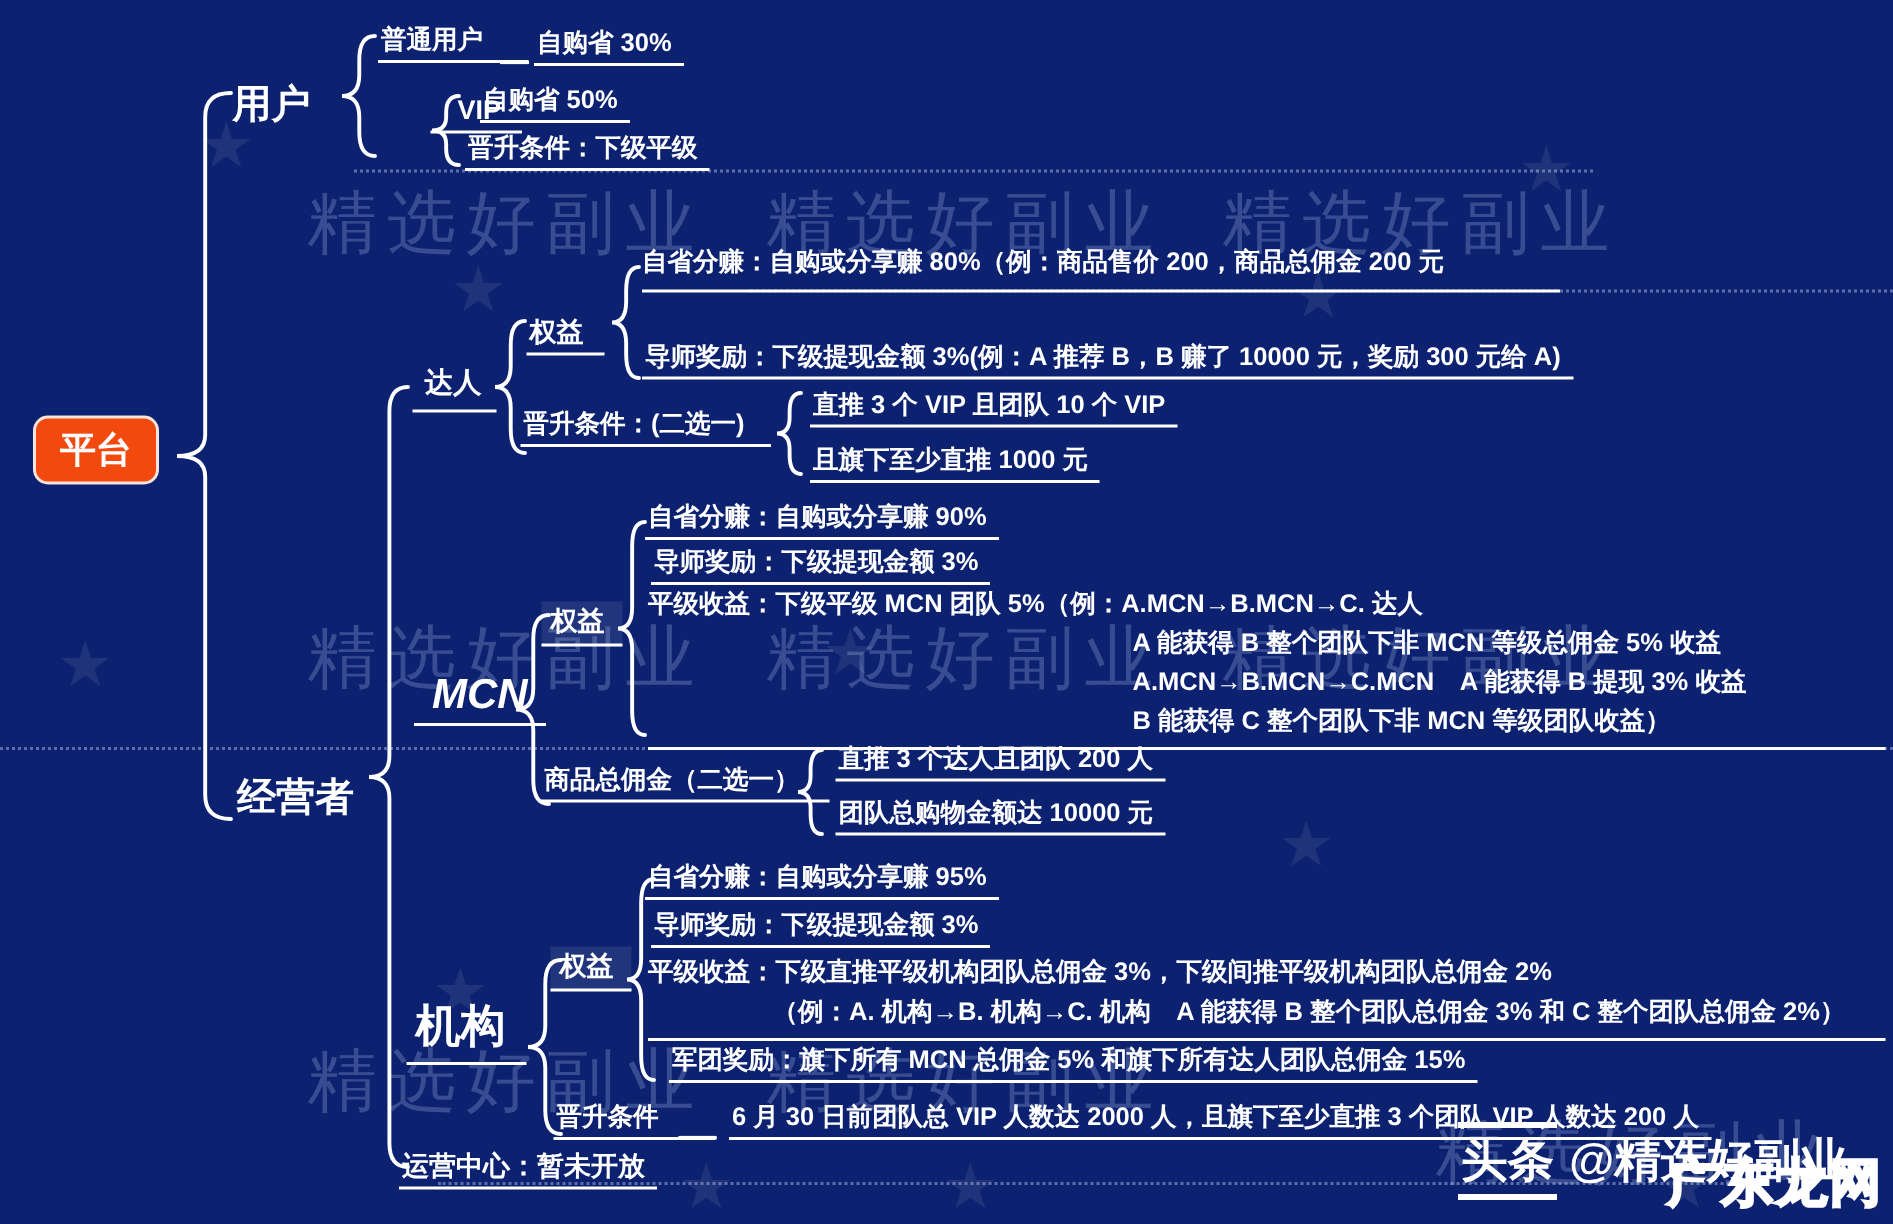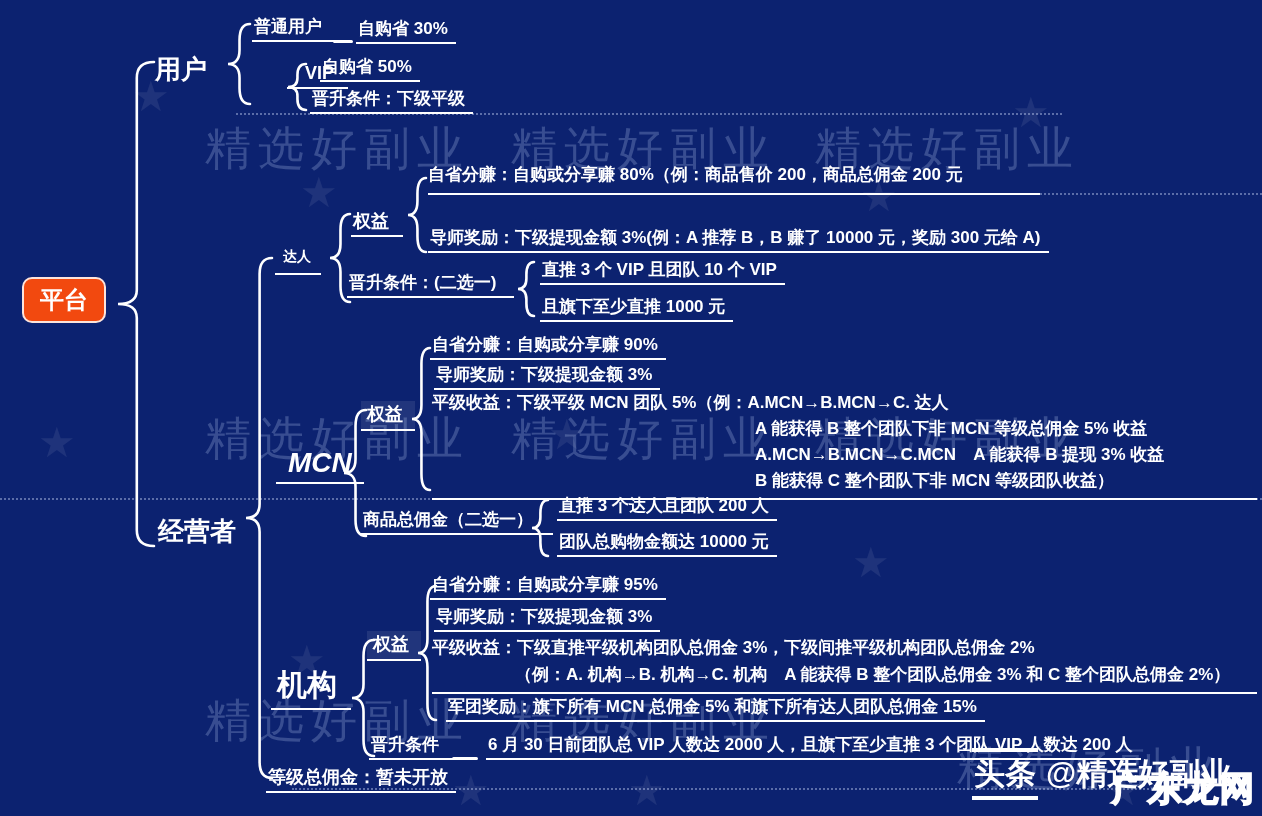--- a/index.html
+++ b/index.html
@@ -1,21 +1,21 @@
 <!DOCTYPE html>
 <html><head>
 <meta charset="utf-8">
 <style>
   html,body{margin:0;padding:0;background:#0c2270;}
   .canvas{position:relative;width:1262px;height:816px;background:#0c2270;overflow:hidden;
           font-family:"Liberation Sans",sans-serif;color:#fff;}
   .node{position:absolute;font-weight:bold;font-size:17px;line-height:21px;white-space:nowrap;}
   .u{display:inline-block;border-bottom:2px solid #fff;padding:0 8px 3px 2px;}
   .big{font-size:26px;line-height:30px;}
-  .mid{font-size:14px;line-height:26px;}
+  .mid{font-size:19px;line-height:26px;}
   .mcnf{font-size:28px;line-height:28px;font-style:italic;}
   .orgf{font-size:30px;line-height:34px;}
   .lab{font-size:18px;line-height:22px;}
   .hl{background:rgba(255,255,255,0.09);}
   .block{position:absolute;font-weight:bold;font-size:17px;white-space:nowrap;
          border-bottom:2px solid #fff;padding-bottom:4px;}
   .root-box{position:absolute;left:22px;top:277px;width:84px;height:46px;border-radius:10px;
             display:flex;align-items:center;justify-content:center;font-size:24px;font-weight:bold;
             border:2px solid rgba(255,255,255,0.85);box-sizing:border-box;}
   svg.brace{position:absolute;overflow:visible;}
@@ -139,20 +139,20 @@
   <div class="node" style="left:434px;top:606px"><span class="u">导师奖励：下级提现金额 3%</span></div>
   <div class="block" style="left:432px;top:634px;width:825px;line-height:27px">
     <div>平级收益：下级直推平级机构团队总佣金 3%，下级间推平级机构团队总佣金 2%</div>
     <div style="padding-left:83px">（例：A. 机构→B. 机构→C. 机构　A 能获得 B 整个团队总佣金 3% 和 C 整个团队总佣金 2%）</div>
   </div>
   <div class="node" style="left:446px;top:696px"><span class="u">军团奖励：旗下所有 MCN 总佣金 5% 和旗下所有达人团队总佣金 15%</span></div>
   <div class="node" style="left:369px;top:734px"><span class="u" style="padding-right:16px">晋升条件</span></div>
   <div class="dash" style="left:452px;top:757px;width:26px"></div>
   <div class="node" style="left:486px;top:734px"><span class="u">6 月 30 日前团队总 VIP 人数达 2000 人，且旗下至少直推 3 个团队 VIP 人数达 200 人</span></div>
 
-  <div class="node lab" style="left:266px;top:766px"><span class="u">等级总佣金：暂未开放</span></div>
+  <div class="node lab" style="left:266px;top:766px"><span class="u">运营中心：暂未开放</span></div>
 
   <div class="footer">
     <span class="tt">头条</span><span>@精选好副业</span>
   </div>
   <div class="corner">广东龙网</div>
 
 </div>
 
 </body></html>

